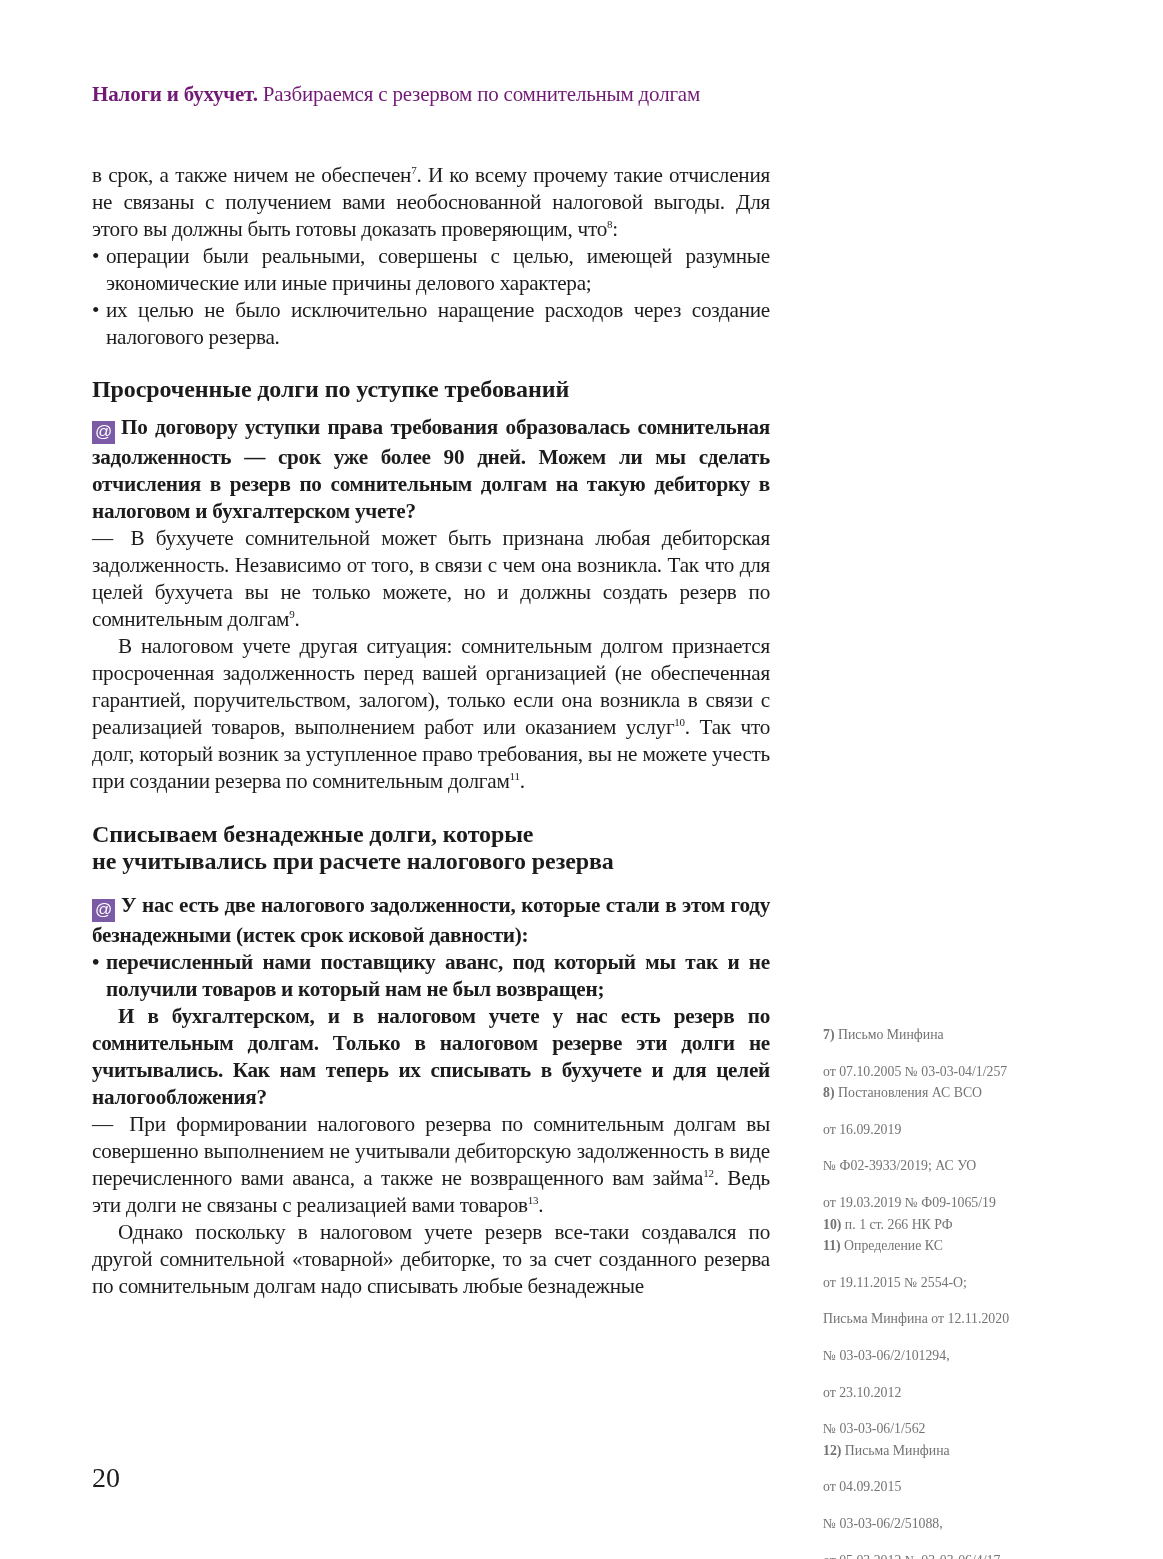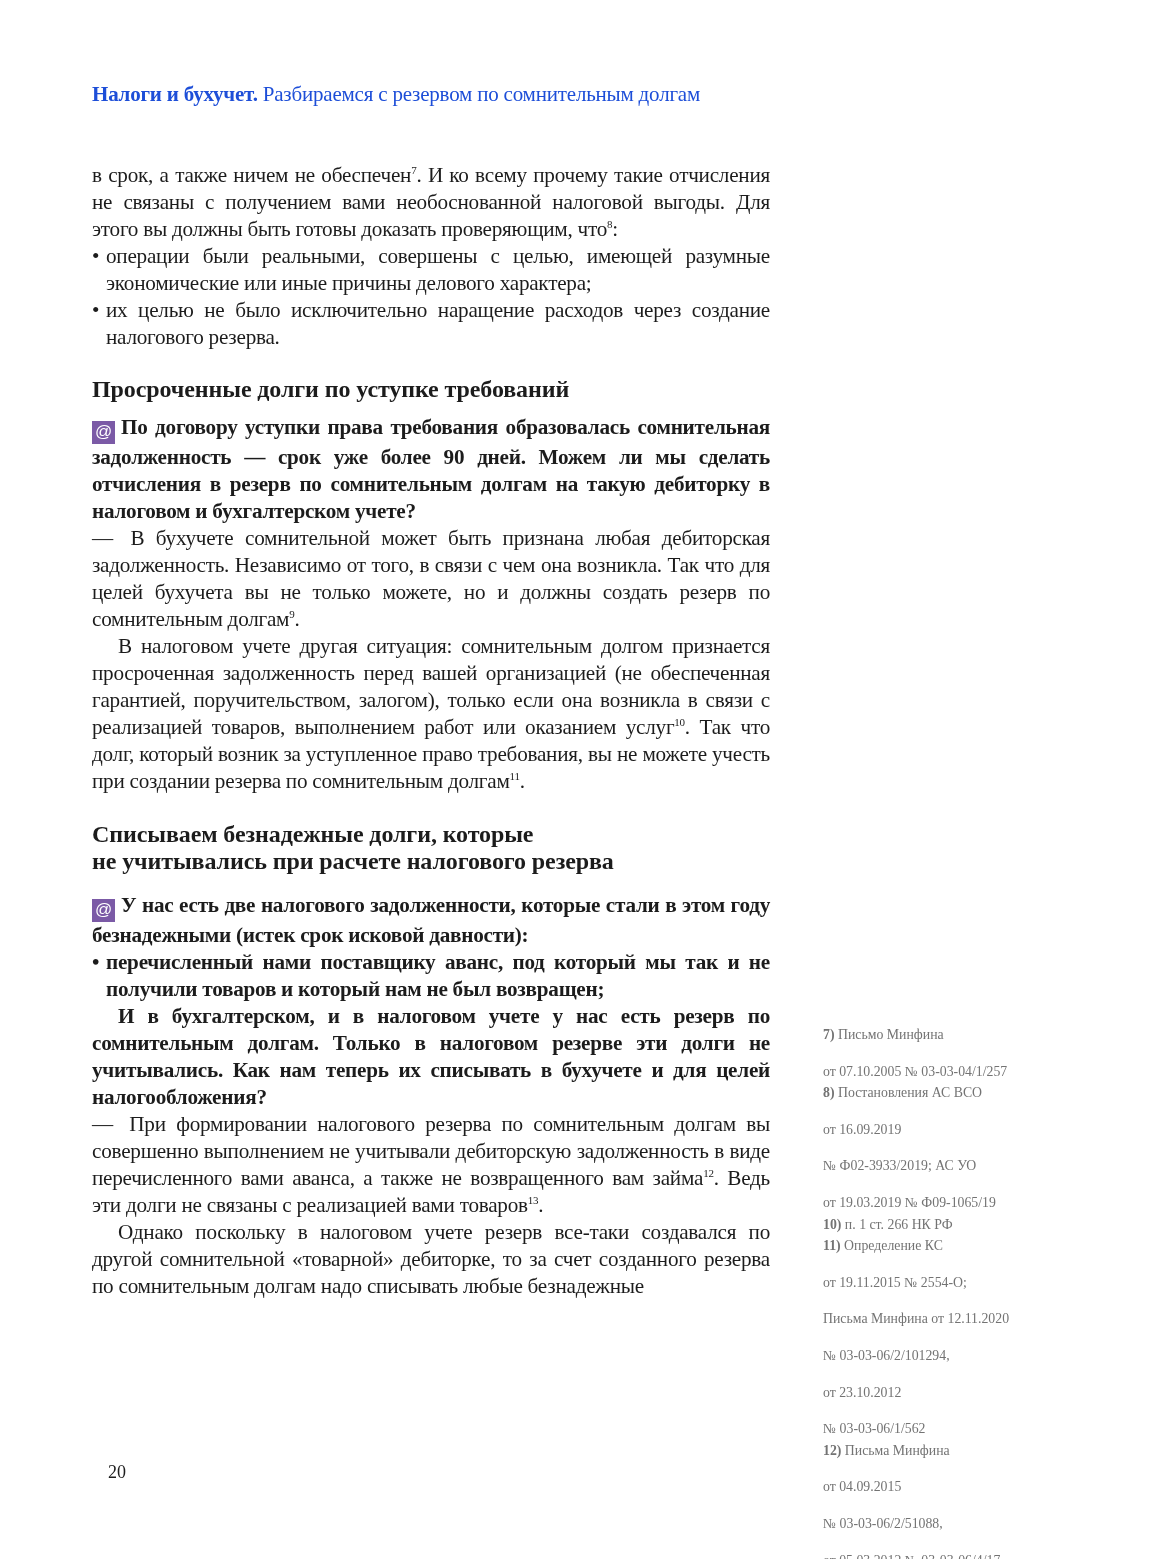--- a/index.html
+++ b/index.html
@@ -1,36 +1,36 @@
 <!DOCTYPE html>
 <html><head>
 <meta charset="utf-8">
 <style>
   html, body { margin: 0; padding: 0; background: #ffffff; }
   body { width: 1163px; height: 1559px; position: relative; overflow: hidden; color: #1c1c1c; }
-  .running-head { position: absolute; left: 92px; top: 82px; font-family: "Liberation Serif", serif; font-size: 21px; color: #1d4ed8; white-space: nowrap; letter-spacing: -0.2px; }
+  .running-head { position: absolute; left: 92px; top: 82px; font-family: "Liberation Serif", serif; font-size: 21px; color: #701a75; white-space: nowrap; letter-spacing: -0.2px; }
   .running-head .rh-bold { font-weight: bold; }
   .main { position: absolute; left: 92px; top: 162px; width: 678px; font-family: "Liberation Serif", serif; font-size: 21.2px; line-height: 27px; text-align: justify; letter-spacing: -0.25px; }
   .main p { margin: 0; }
   .indent { text-indent: 26px; }
   .bullets { list-style: none; margin: 0; padding: 0; }
   .bullets li { position: relative; padding-left: 14px; }
   .bullets li::before { content: "•"; position: absolute; left: 0; top: 0; }
   sup { font-size: 11px; line-height: 0; vertical-align: 8px; }
   h2 { font-family: "Liberation Serif", serif; font-weight: bold; font-size: 24px; line-height: 27px; margin: 0; text-align: left; letter-spacing: -0.1px; }
   .h-1 { margin-top: 25px; margin-bottom: 11px; }
   .h-2 { margin-top: 26px; margin-bottom: 17px; }
   .question { font-weight: bold; }
   .at-icon { display: inline-block; width: 23px; height: 23px; background: #7b5aa6; color: #ffffff; font-family: "Liberation Sans", sans-serif; font-weight: normal; font-size: 17px; line-height: 22px; text-align: center; vertical-align: -3px; margin-right: 6px; text-indent: 0; }
   .dash { margin-right: 6px; }
   .sidebar { position: absolute; left: 823px; top: 1026px; width: 240px; font-family: "Liberation Serif", serif; font-size: 13.8px; line-height: 17.6px; color: #737373; }
   .fn { margin-bottom: 4px; }
   .fn-num { font-weight: bold; }
   .fn-line { display: block; margin-top: 19px; }
-  .page-number { position: absolute; left: 108px; top: 1462px; font-family: "Liberation Serif", serif; font-size: 18px; color: #1c1c1c; }
+  .page-number { position: absolute; left: 92px; top: 1462px; font-family: "Liberation Serif", serif; font-size: 28px; color: #1c1c1c; }
 </style>
 </head>
 <body>
 
 <div class="running-head">
   <span class="rh-bold">Налоги и бухучет.</span>
   <span>Разбираемся с резервом по сомнительным долгам</span>
 </div>
 
 <div class="main">

